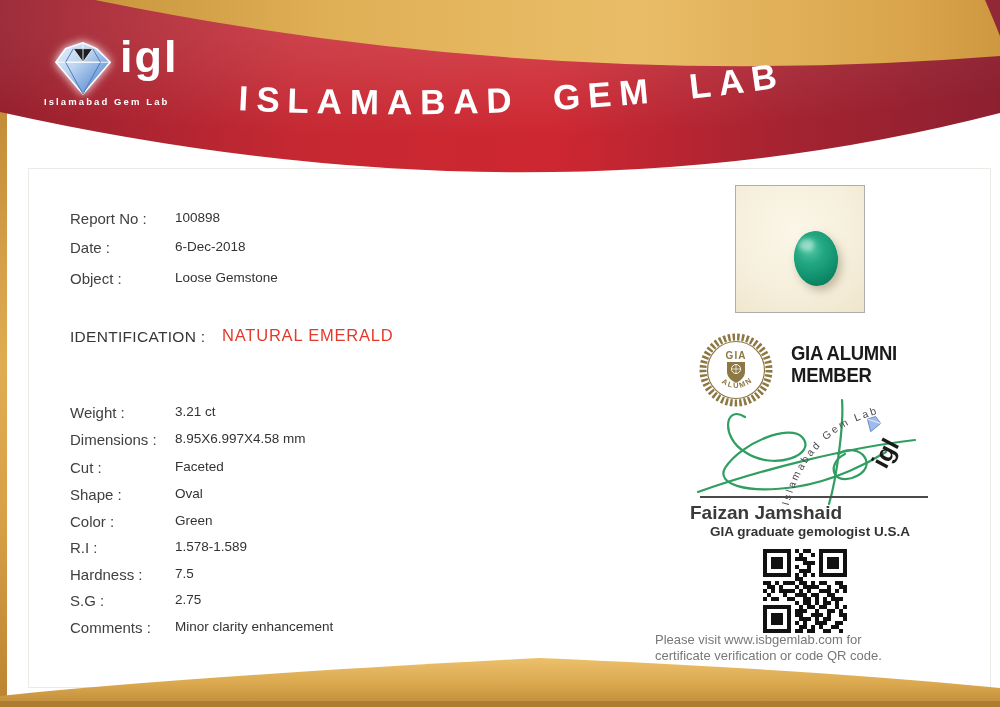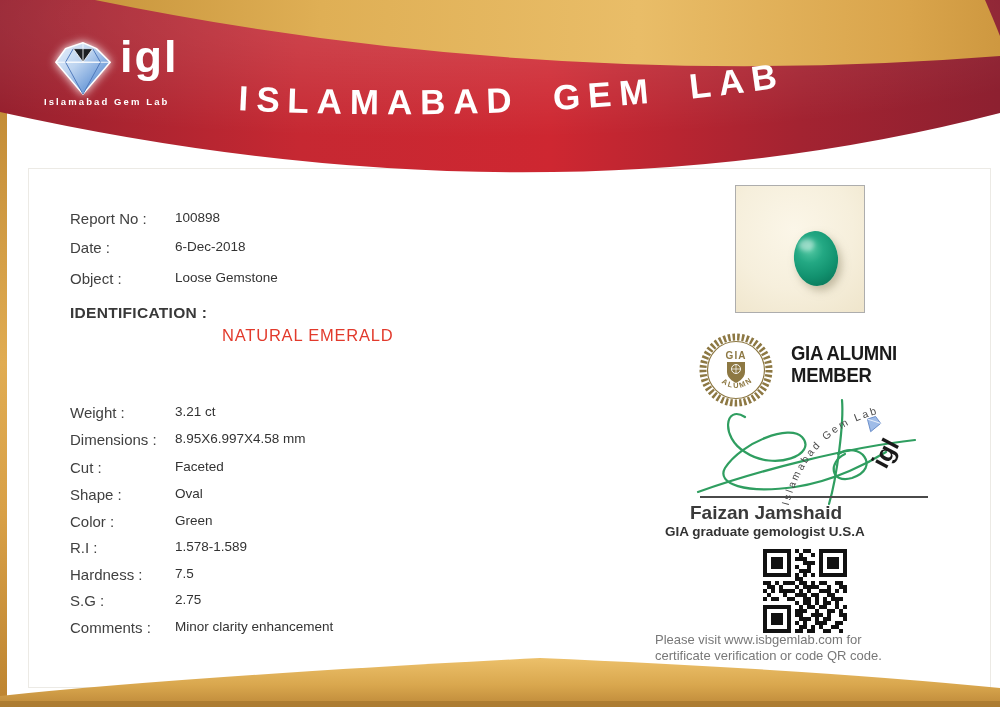--- a/index.html
+++ b/index.html
@@ -17,21 +17,21 @@
   .logo{position:absolute;left:44px;top:38px;width:170px;height:72px;z-index:3;}
   .logo .dia{position:absolute;left:8px;top:0;filter:drop-shadow(0 0 5px rgba(255,255,255,.95));}
   .logo .brand{position:absolute;left:76px;top:-4px;color:#fff;font-size:45px;font-weight:bold;
         letter-spacing:2px;line-height:1;}
   .logo .sub{position:absolute;left:0px;top:58px;width:170px;color:#fff;font-size:9.5px;
         letter-spacing:2.1px;font-weight:bold;white-space:nowrap;}
   
   .row{position:absolute;left:0;width:520px;height:22px;}
   .lbl{position:absolute;left:70px;top:0;font-size:15px;color:#414141;margin-top:14px;}
   .val{position:absolute;left:175px;top:2px;font-size:13.5px;color:#333;margin-top:12px;}
-  .ident-lbl{position:absolute;left:70px;top:304px;font-size:15.5px;font-weight:bold;
+  .ident-lbl{position:absolute;left:70px;top:328px;font-size:15.5px;font-weight:normal;
         color:#383838;letter-spacing:.3px;}
   .ident-val{position:absolute;left:222px;top:326px;font-size:16.5px;color:#E23A2C;
         letter-spacing:.8px;}
   
   .photo{position:absolute;left:735px;top:185px;width:130px;height:128px;z-index:3;
         border:1px solid #ADADAD;box-sizing:border-box;
         background:radial-gradient(circle at 45% 35%,#FBF6E8 0%,#F6EFDC 55%,#EFE5CB 100%);}
   .gem{position:absolute;left:58px;top:45px;width:44px;height:55px;border-radius:50%;
         transform:rotate(-6deg);
         background:radial-gradient(circle at 38% 32%,#55C9A4 0%,#23A883 30%,#12926F 60%,#0B7A5C 85%,#096A50 100%);
@@ -40,21 +40,21 @@
         background:rgba(255,255,255,.45);filter:blur(2px);}
   
   .member{position:absolute;left:791px;top:342px;z-index:3;color:#1A1A1A;font-weight:bold;
         font-size:21px;line-height:22px;letter-spacing:-.3px;transform:scaleX(.88);
         transform-origin:left top;white-space:nowrap;}
   .seal{position:absolute;left:698px;top:328px;z-index:3;}
   .sig{position:absolute;left:690px;top:392px;z-index:3;overflow:visible;}
   .sig-line{position:absolute;left:700px;top:496px;width:228px;height:2px;background:#4A4A4A;z-index:3;}
   .cert-name{position:absolute;left:690px;top:502px;width:250px;text-align:left;
         font-size:19px;font-weight:bold;color:#3A3A3A;z-index:3;}
-  .cert-cred{position:absolute;left:665px;top:524px;width:290px;text-align:left;
+  .cert-cred{position:absolute;left:665px;top:524px;width:290px;text-align:center;
         font-size:13.5px;font-weight:bold;color:#333;z-index:3;}
   
   .qr{position:absolute;left:763px;top:549px;display:grid;z-index:3;
         grid-template-columns:repeat(21,4px);grid-auto-rows:4px;background:#fff;}
   .qm{width:4px;height:4px;}
   .qm.on{background:#111;}
   .note{position:absolute;left:655px;width:300px;text-align:left;font-size:13px;
         color:#787878;z-index:3;}
 </style>
 </head>

